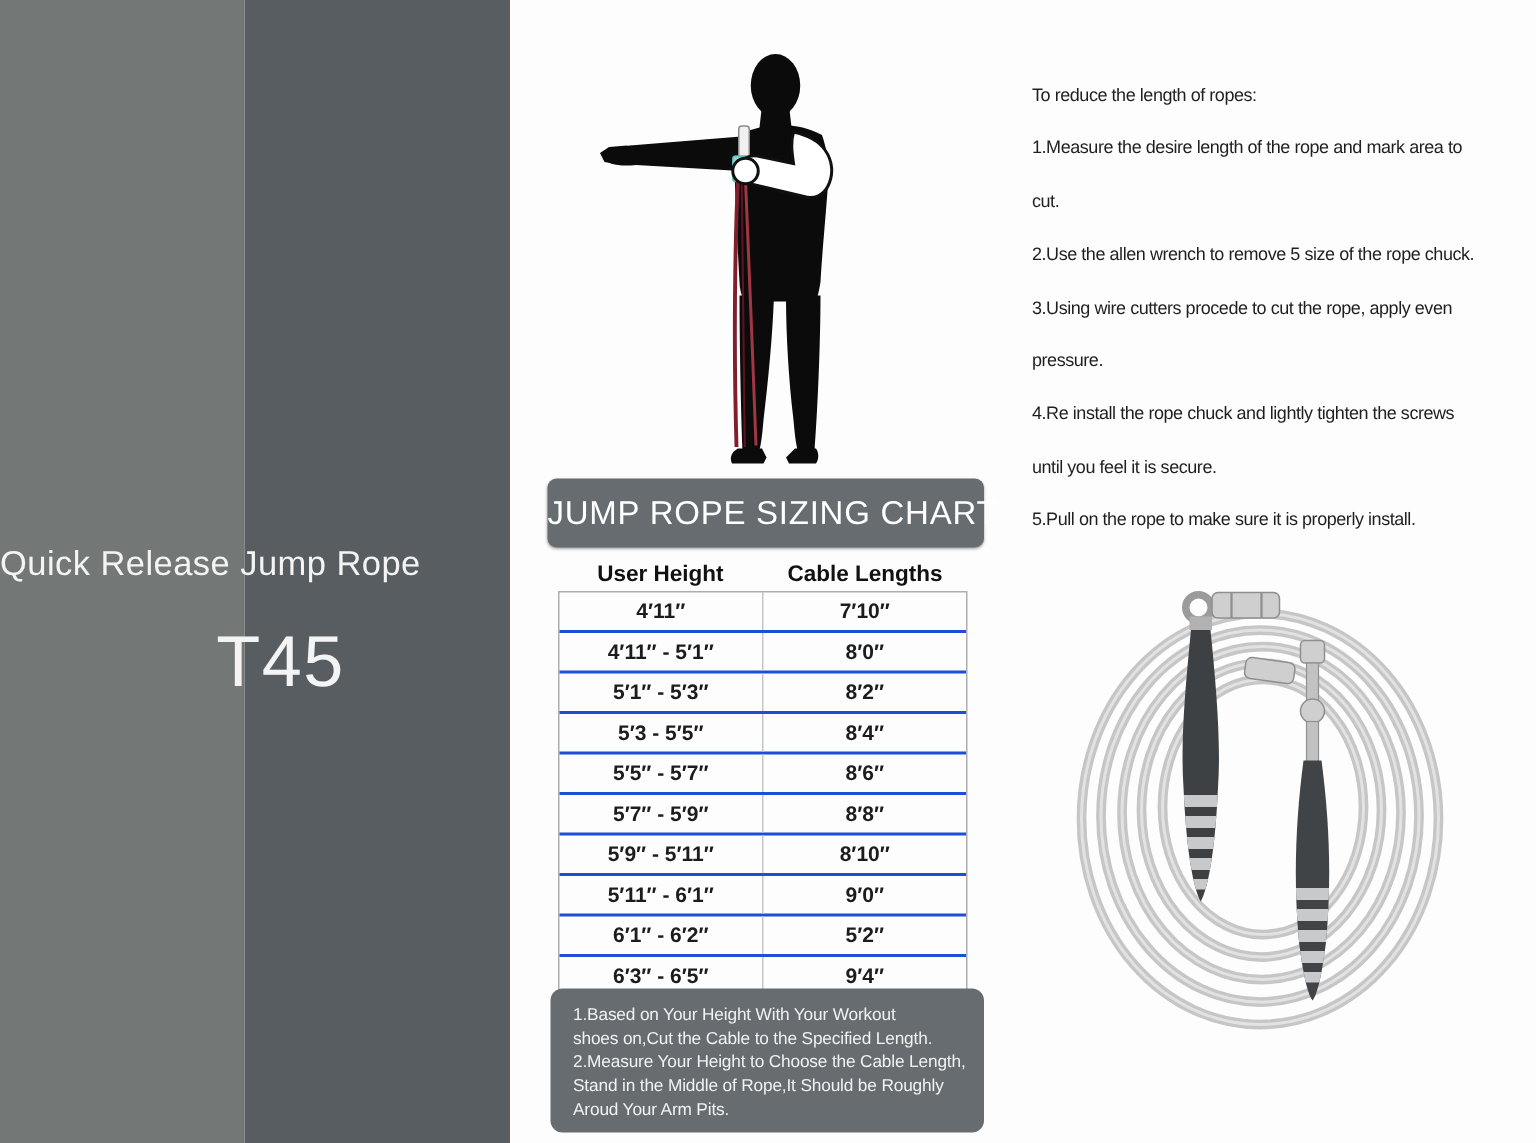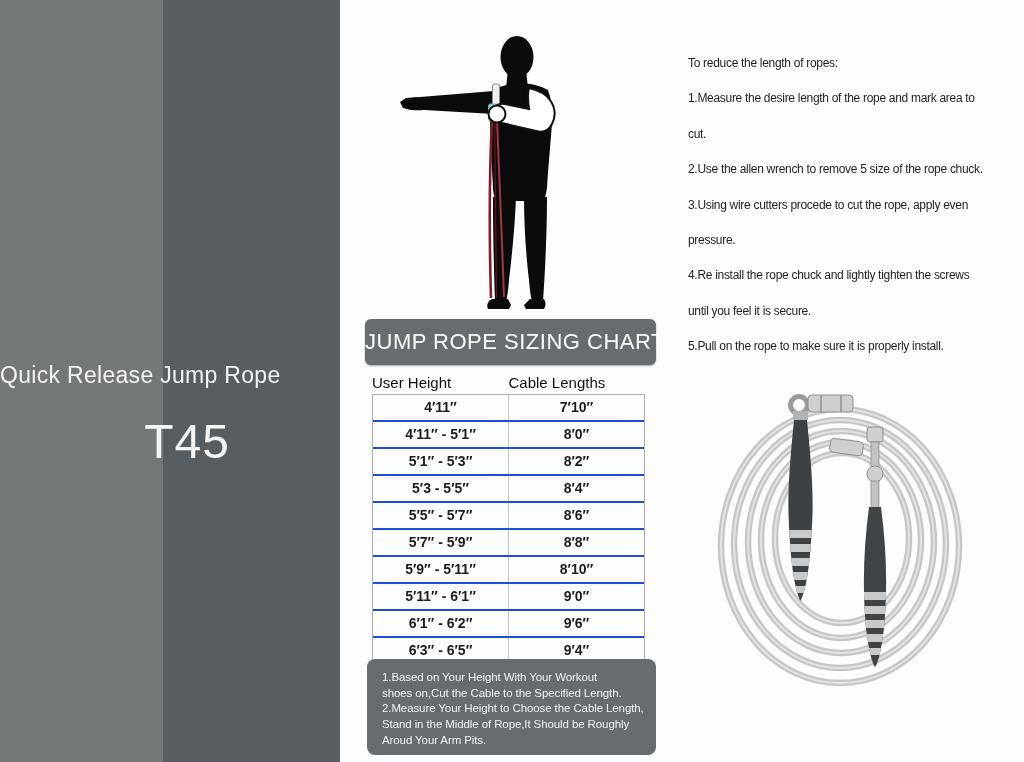--- a/index.html
+++ b/index.html
@@ -22,21 +22,21 @@
   .figure-svg { position:absolute; left:380px; top:10px; width:260px; height:300px; }
   
   .sizing-title {
     position:absolute; left:365px; top:319px; width:291px; height:46px;
     background:#666c6f; border-radius:6px; box-shadow:0 1px 2px rgba(0,0,0,0.35);
     display:flex; align-items:center; justify-content:flex-start;
     color:#ffffff; font-size:22px; letter-spacing:0.5px; white-space:nowrap;
   }
   .sizing-table { position:absolute; left:372px; top:371px; width:273px; }
   .t-head { display:flex; height:23px; align-items:center; }
-  .t-head-cell { width:50%; text-align:left; font-weight:normal; font-size:15px; color:#111; }
+  .t-head-cell { width:50%; text-align:center; font-weight:bold; font-size:15px; color:#111; }
   .t-body { border:1px solid #aeaeae; background:#fdfdfd; }
   .t-row { display:flex; height:25px; border-top:2px solid #1d4ed8; }
   .t-row:first-child { border-top:none; }
   .t-cell {
     width:50%; text-align:center; font-weight:bold; font-size:14px; color:#1c1c1c;
     line-height:25px; white-space:nowrap;
   }
   .t-cell.c0 { border-right:1px solid #c6c6c6; }
   
   .notes-box {
@@ -129,21 +129,21 @@
       <div class="t-row">
           <div class="t-cell c0">5′9″ - 5′11″</div>
           <div class="t-cell">8′10″</div>
         </div>
       <div class="t-row">
           <div class="t-cell c0">5′11″ - 6′1″</div>
           <div class="t-cell">9′0″</div>
         </div>
       <div class="t-row">
           <div class="t-cell c0">6′1″ - 6′2″</div>
-          <div class="t-cell">9′6″</div>
+          <div class="t-cell">5′2″</div>
         </div>
       <div class="t-row">
           <div class="t-cell c0">6′3″ - 6′5″</div>
           <div class="t-cell">9′4″</div>
         </div>
     </div>
   </div>
 
   <div class="notes-box">
     <div class="notes-line">1.Based on Your Height With Your Workout</div>

